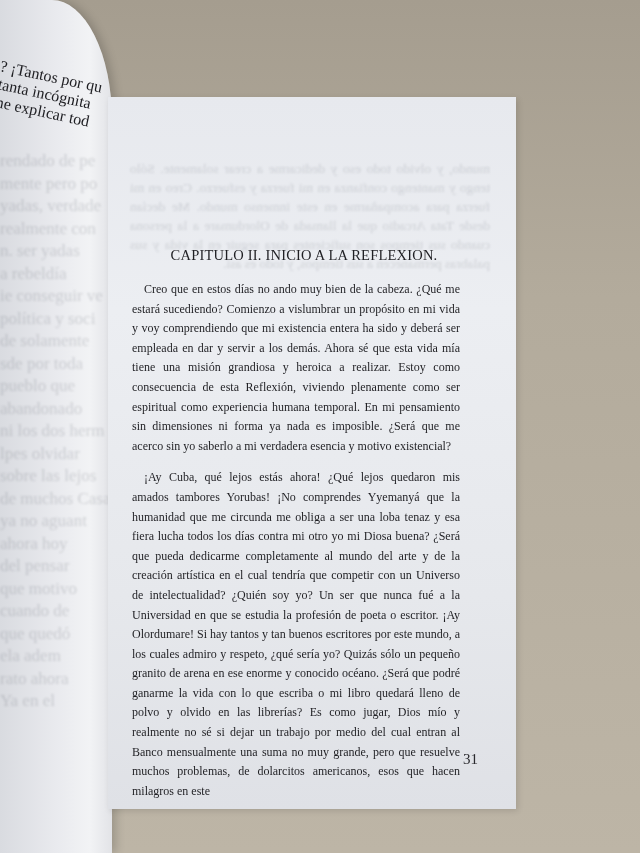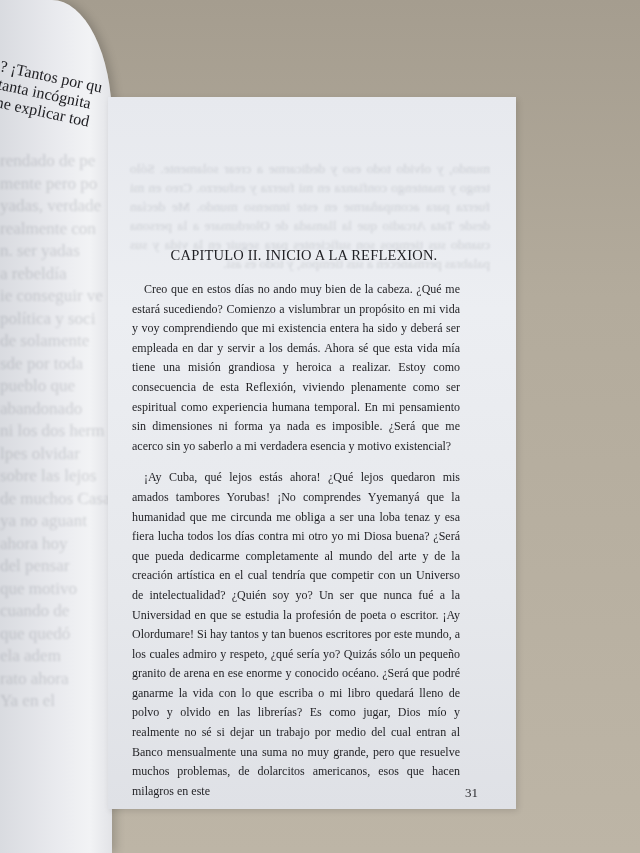--- a/index.html
+++ b/index.html
@@ -94,22 +94,22 @@
       font-size: 12px;
       line-height: 19.6px;
       text-align: justify;
       text-indent: 12px;
       margin: 0 16px 12px 0;
       hyphens: none;
     }
     .page-number {
       position: absolute;
       right: 38px;
-      top: 688px;
-      font-size: 13px;
+      top: 654px;
+      font-size: 15px;
       color: #2a2a2e;
     }
   </style>
 </head>
 <body>
 
 <div class="scene">
 
   <div class="left-page">
     <div class="ghost-lines">

